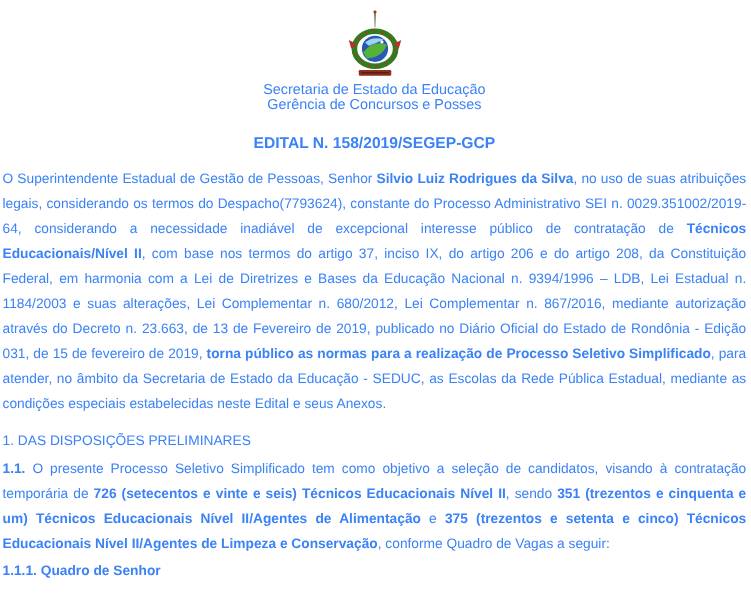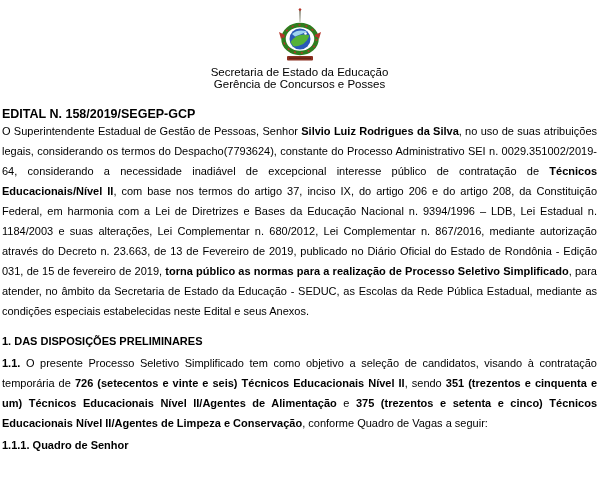--- a/index.html
+++ b/index.html
@@ -1,50 +1,51 @@
 <!DOCTYPE html>
 <html><head>
 <meta charset="utf-8">
 <style>
   html,body { margin:0; padding:0; background:#ffffff; }
   .page {
     position: relative;
     width: 599px;
     height: 480px;
     background: #ffffff;
-    color: #000000;
+    color: #3b82f6;
     font-family: "Liberation Sans", "DejaVu Sans", sans-serif;
     overflow: hidden;
     box-sizing: border-box;
     padding: 8px 2px 0 2px;
   }
   .emblem-wrap { text-align: center; height: 56px; }
   .emblem-wrap svg { display: inline-block; }
   .org {
     text-align: center;
     font-size: 11.5px;
     line-height: 12.4px;
     margin-top: 2px;
   }
   .title {
+    text-align: center;
     font-size: 12.5px;
     font-weight: bold;
     line-height: 14px;
     margin: 16px 0 0 0;
   }
   .para {
     font-size: 11px;
     line-height: 20px;
     text-align: justify;
-    margin: 0 0 0 0;
+    margin: 12px 0 0 0;
   }
   .para span.bold { font-weight: bold; }
   .heading {
     font-size: 11px;
-    font-weight: bold;
+    font-weight: normal;
     line-height: 20px;
     margin: 10px 0 0 0;
   }
   .para.item11 { margin-top: 2px; }
   .subheading {
     font-size: 11px;
     font-weight: bold;
     line-height: 20px;
     margin: 2px 0 0 0;
   }

